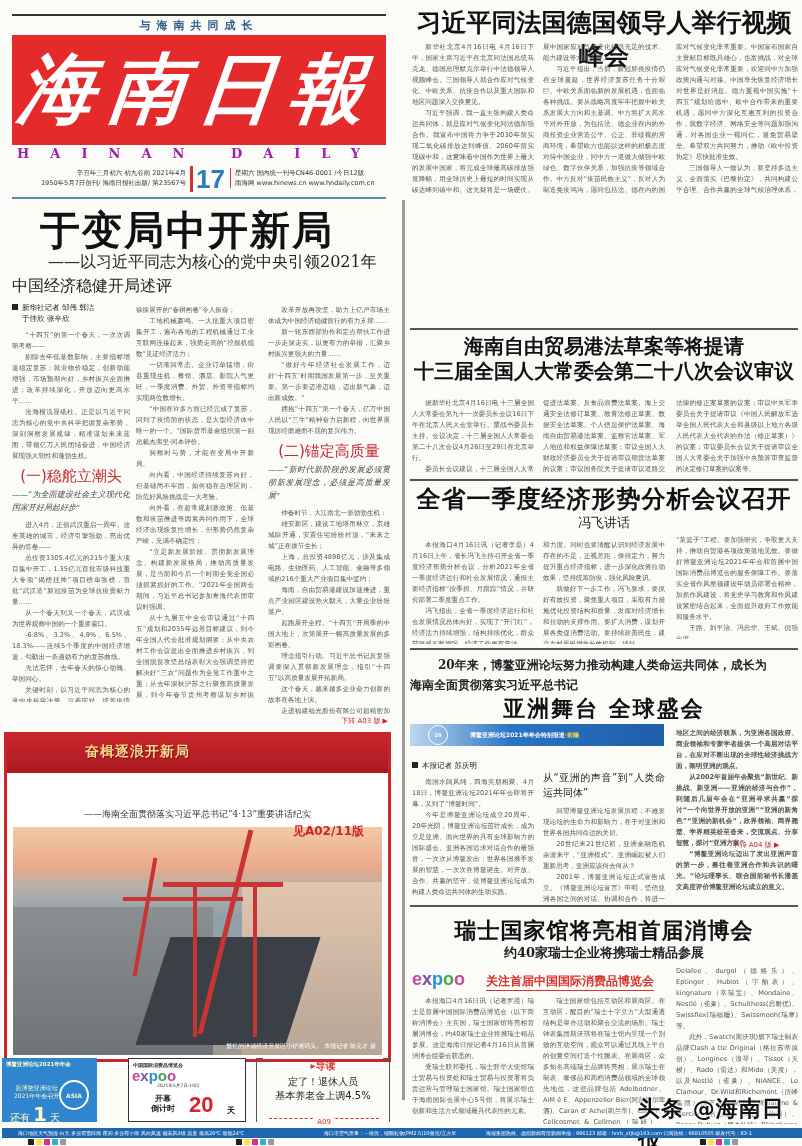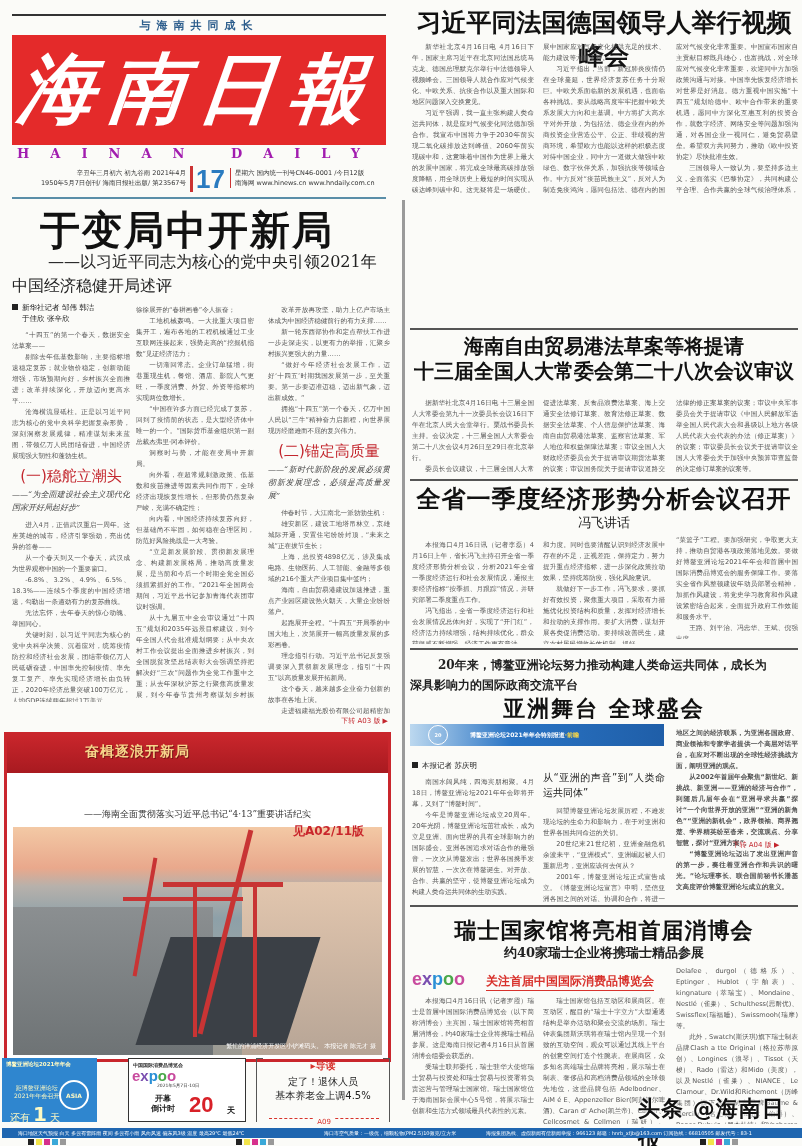--- a/index.html
+++ b/index.html
@@ -129,41 +129,42 @@
   <div class="subhead-main">
     <span class="l1">——以习近平同志为核心的党中央引领2021年</span>
     <span>中国经济稳健开局述评</span>
   </div>
 
   <div class="col" style="left:12px; top:302px; width:118px; height:400px;">
     <div class="byline">
       <span class="sq"></span><span>新华社记者 邹伟 韩洁</span><br>
       <span style="padding-left:10px">于佳欣 张辛欣</span>
     </div>
-    <p>“十四五”的第一个春天，数据安全法草案——</p>
+    <p>“十四五”的第一个春天，一次次调研考察——</p>
     <p>剔除去年低基数影响，主要指标增速稳定复苏；就业物价稳定，创新动能增强，市场预期向好，乡村振兴全面推进；改革持续深化，开放迈向更高水平……</p>
     <p>沧海横流显砥柱。正是以习近平同志为核心的党中央科学把握复杂形势，深刻洞察发展规律，精准谋划未来蓝图，带领亿万人民团结奋进，中国经济展现强大韧性和蓬勃生机。</p>
     <p class="sec-title">(一)稳舵立潮头</p>
     <p class="sec-sub">——“为全面建设社会主义现代化国家开好局起好步”</p>
     <p>进入4月，正值武汉重启一周年。这座英雄的城市，经济引擎强劲，亮出优异的答卷——</p>
+    <p>总投资3305.4亿元的215个重大项目集中开工，1.35亿元首批市级科技重大专项“揭榜挂帅”项目榜单张榜，首批“武汉造”新冠疫苗为全球抗疫贡献力量……</p>
     <p>从一个春天到又一个春天，武汉成为世界观察中国的一个重要窗口。</p>
     <p>-6.8%、3.2%、4.9%、6.5%、18.3%——连续5个季度的中国经济增速，勾勒出一条遒劲有力的复苏曲线。</p>
     <p>无法忘怀，去年春天的惊心动魄、举国同心。</p>
     <p>关键时刻，以习近平同志为核心的党中央科学决策、沉着应对，统筹疫情防控和经济社会发展，团结带领亿万人民砥砺奋进，中国率先控制疫情、率先复工复产、率先实现经济增长由负转正，2020年经济总量突破100万亿元，人均GDP连续两年超过1万美元。</p>
 
   </div>
 
   <div class="col" style="left:136px; top:305px; width:118px; height:397px;">
     <p style="text-indent:0">徐徐展开的“春耕画卷”令人振奋；</p>
     <p>工地机械轰鸣。一大批重大项目密集开工，遍布各地的工程机械通过工业互联网连接起来，强势走高的“挖掘机指数”见证经济活力；</p>
     <p>一切渐回常态。企业订单猛增，街巷重现生机，餐馆、酒店、影院人气更旺，一季度消费、外贸、外资等指标均实现两位数增长。</p>
     <p>“中国在许多方面已经完成了复苏，回到了疫情前的状态，是大型经济体中唯一的一个。”国际货币基金组织第一副总裁杰弗里·冈本评价。</p>
     <p>洞察时与势，才能在变局中开新局。</p>
+    <p>向内看，中国经济持续复苏向好，但基础尚不牢固，如何稳在合理区间，防范好风险挑战是一大考验。</p>
     <p>向外看，在超常规刺激政策、低基数和疫苗推进等因素共同作用下，全球经济出现恢复性增长，但形势仍然复杂严峻，充满不确定性；</p>
-    <p>向内看，中国经济持续复苏向好，但基础尚不牢固，如何稳在合理区间，防范好风险挑战是一大考验。</p>
     <p>“立足新发展阶段、贯彻新发展理念、构建新发展格局，推动高质量发展，是当前和今后一个时期全党全国必须抓紧抓好的工作。”2021年全国两会期间，习近平总书记参加青海代表团审议时强调。</p>
     <p>从十九届五中全会审议通过“十四五”规划和2035年远景目标建议，到今年全国人代会批准规划纲要；从中央农村工作会议提出全面推进乡村振兴，到全国脱贫攻坚总结表彰大会强调坚持把解决好“三农”问题作为全党工作重中之重；从去年深秋沪苏之行聚焦高质量发展，到今年春节贵州考察谋划乡村振兴，再到全国两会后福建行调研“十四五”如何开好局起好步，一次次重要会议、一次次调研考察，习近平总书记以智慧远见引领中国经济稳舵领航。</p>
 
   </div>
 
   <div class="col" style="left:268px; top:305px; width:122px; height:412px;">
     <p>改革开放再攻坚，助力上亿户市场主体成为中国经济稳健前行的有力支撑……</p>
     <p>新一轮东西部协作和定点帮扶工作进一步走深走实，以更有力的举措，汇聚乡村振兴更强大的力量……</p>
     <p>“做好今年经济社会发展工作，迈好‘十四五’时期我国发展第一步，至关重要。第一步要迈准迈稳，迈出新气象，迈出新成效。”</p>
     <p>拥抱“十四五”第一个春天，亿万中国人民以“三牛”精神奋力启新程，向世界展现历经磨难而不屈的复兴伟力。</p>
@@ -286,21 +287,21 @@
   </div>
   <div class="col" style="left:676px; top:535px; width:122px; height:104px;">
     <p style="text-indent:0">“菜篮子”工程。要加强研究，争取更大支持，推动自贸港各项政策落地见效。要做好博鳌亚洲论坛2021年年会和首届中国国际消费品博览会的服务保障工作。要落实全省作风整顿建设年动员部署会精神，加抓作风建设，将党史学习教育和作风建设紧密结合起来，全面提升政府工作效能和服务水平。</p>
     <p>王路、刘平治、冯忠华、王斌、倪强出席。</p>
   </div>
 
   <div class="rule" style="top:648px;"></div>
 
   <div class="r-lead4">
     <span class="l1">20年来，博鳌亚洲论坛努力推动构建人类命运共同体，成长为</span>
-    <span>深具影响力的国际政商交流平台</span>
+    <span>海南全面贯彻落实习近平总书记</span>
   </div>
   <div class="r-head4">亚洲舞台 全球盛会</div>
   <div class="bfa-banner">
     <span class="circle">20</span>
     <span>博鳌亚洲论坛2021年年会特别报道</span><span class="tag">·前瞻</span>
   </div>
   <div class="col" style="left:412px; top:760px; width:122px; height:142px;">
     <div class="byline"><span class="sq"></span><span>本报记者 苏庆明</span></div>
     <p>南国水阔风纯，四海宾朋相聚。4月18日，博鳌亚洲论坛2021年年会即将开幕，又到了“博鳌时间”。</p>
     <p>今年是博鳌亚洲论坛成立20周年。20年光阴，博鳌亚洲论坛茁壮成长，成为立足亚洲、面向世界的具有全球影响力的国际盛会。亚洲各国追求对话合作的最强音，一次次从博鳌发出；世界各国携手发展的智慧，一次次在博鳌诞生。对开放、合作、共赢的坚守，使博鳌亚洲论坛成为构建人类命运共同体的生动实践。</p>

